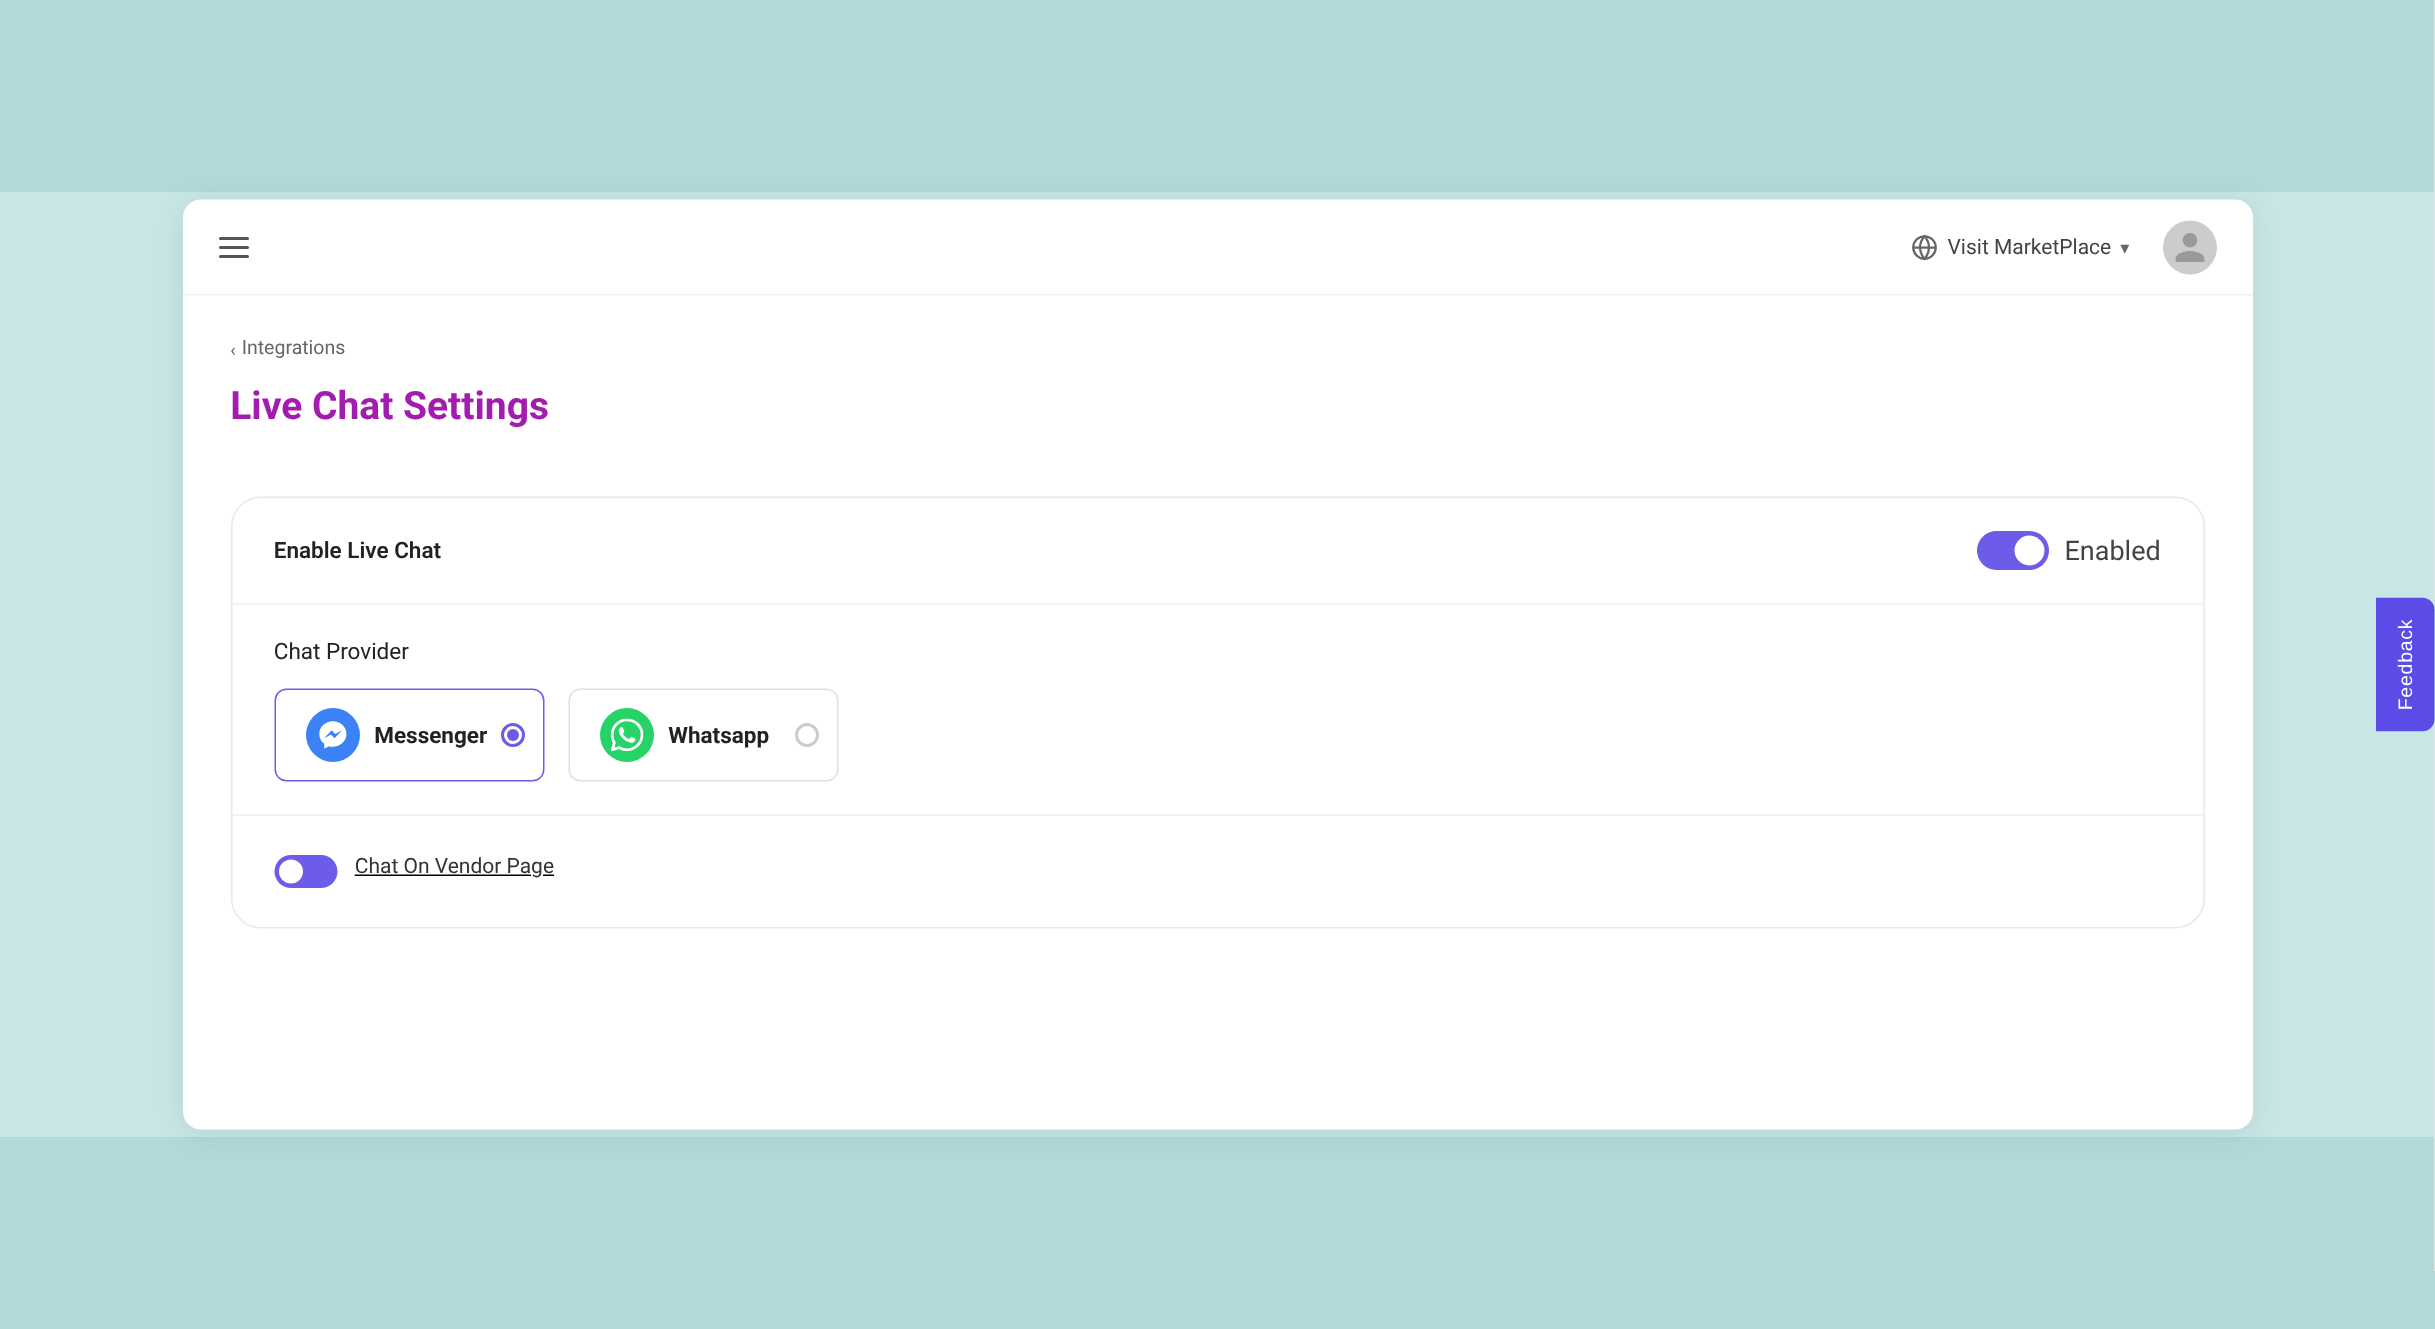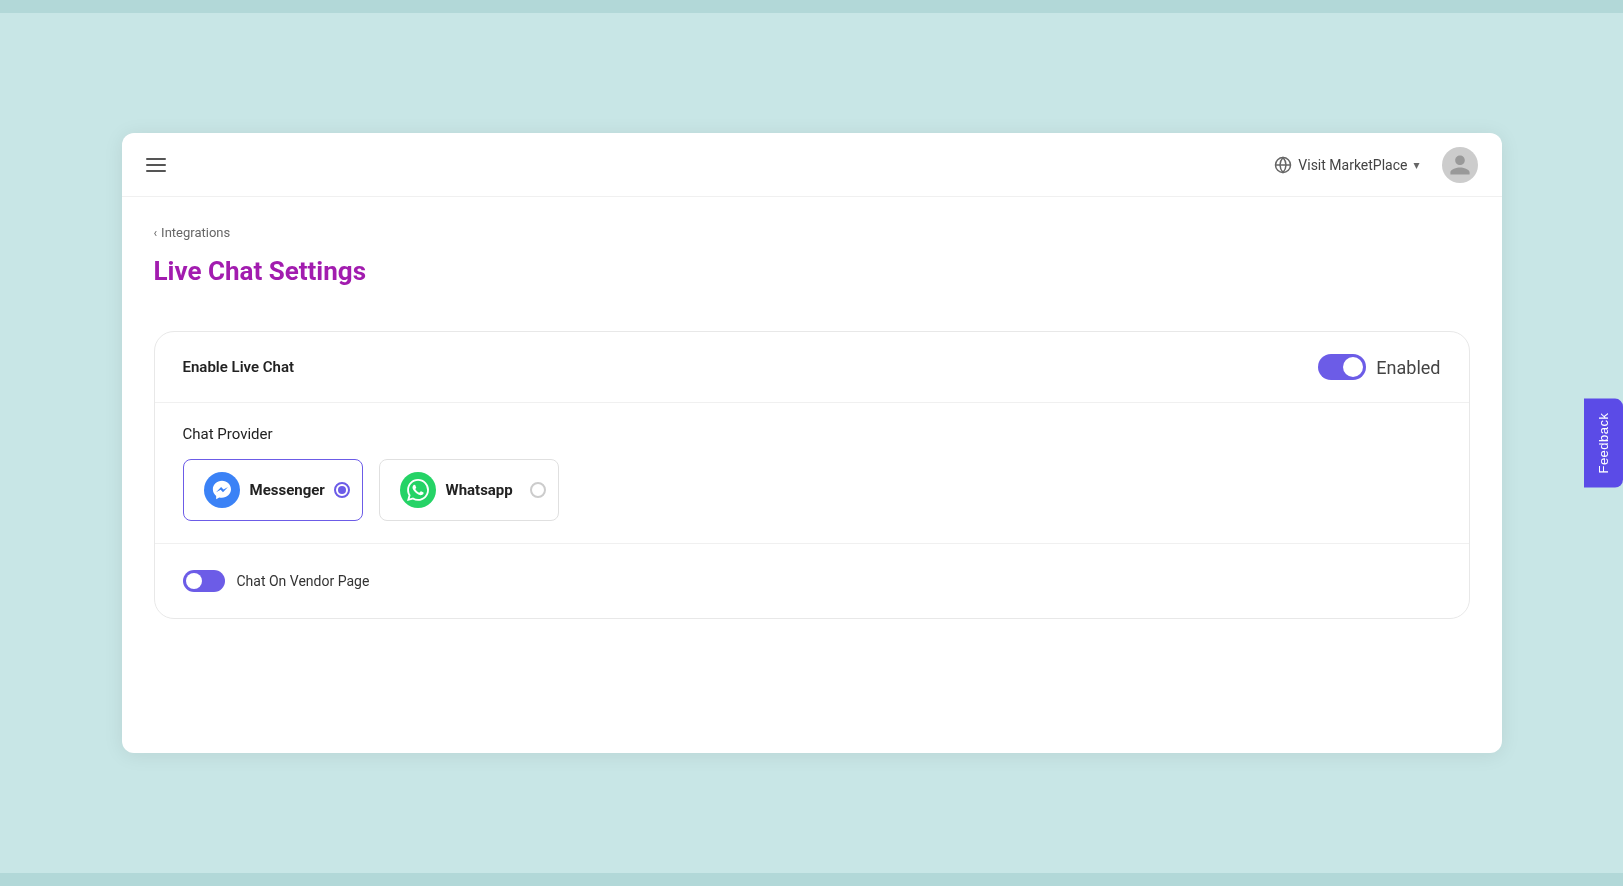--- a/index.html
+++ b/index.html
@@ -13,21 +13,21 @@
       display: flex;
       align-items: center;
       justify-content: center;
       min-height: 100vh;
       font-family: -apple-system, BlinkMacSystemFont, 'Segoe UI', Roboto, sans-serif;
     }
 
     .outer-container {
       background-color: #c8e6e6;
       width: 1623px;
-      height: 860px;
+      height: 630px;
       display: flex;
       align-items: center;
       justify-content: center;
     }
 
     .main-card {
       background: #ffffff;
       border-radius: 12px;
       width: 1380px;
       min-height: 620px;
@@ -327,23 +327,24 @@
       transform: translate(-50%, -50%);
     }
 
     
     .inline-toggles-section {
       padding: 16px 28px;
     }
 
     .inline-toggle-row {
       display: flex;
-      align-items: center;
+      align-items: flex-start;
       gap: 12px;
       padding: 10px 0;
+      text-decoration: underline;
     }
 
     .inline-toggle-text {
       font-size: 14px;
       color: #333;
     }
 
     .feedback-wrapper {
       position: fixed;
       right: 0;

